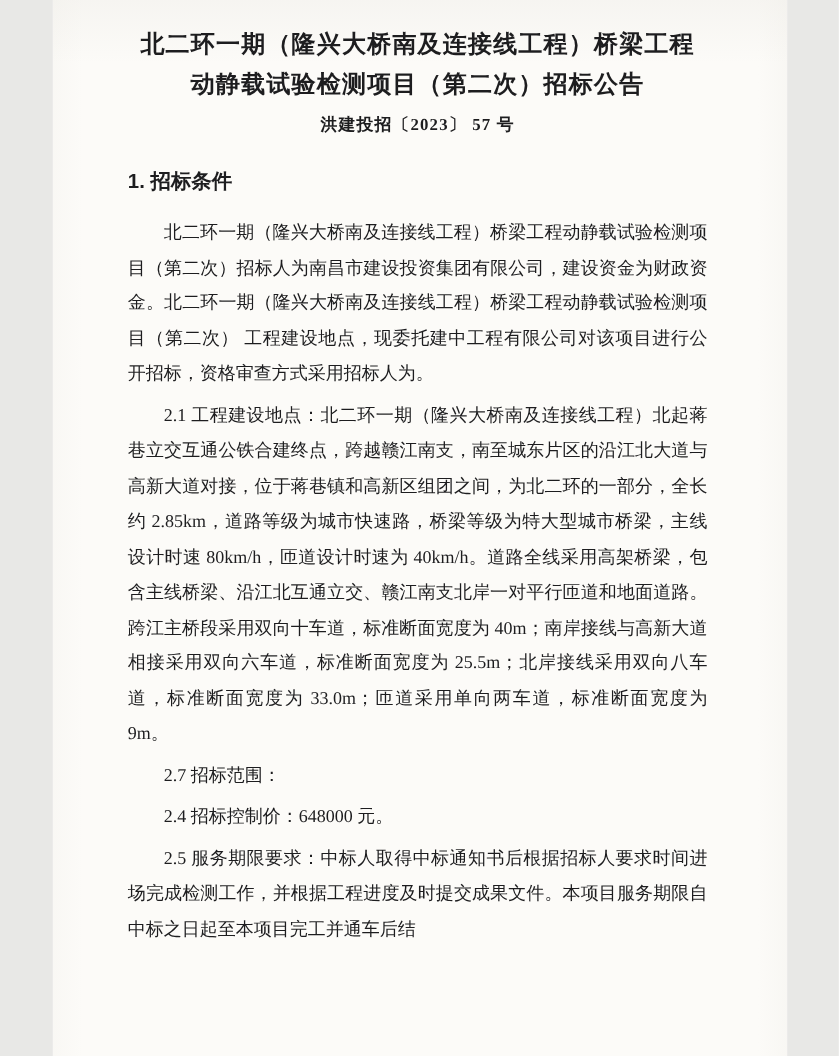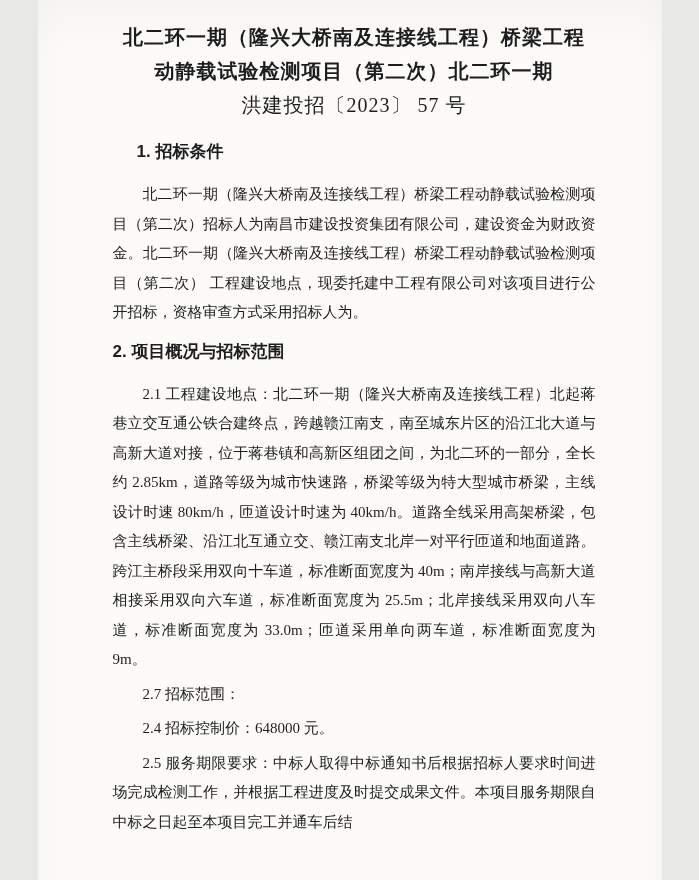--- a/index.html
+++ b/index.html
@@ -10,46 +10,45 @@
   .page {
     position: relative;
     width: 612px;
     height: 880px;
     margin: 0 auto;
     background: #fcfbf8;
     background-image: linear-gradient(180deg, rgba(235,233,228,0.35) 0%, rgba(252,251,248,0) 6%),
                       linear-gradient(90deg, rgba(240,238,233,0.25) 0%, rgba(252,251,248,0) 4%, rgba(252,251,248,0) 96%, rgba(240,238,233,0.3) 100%);
     overflow: hidden;
     color: #1d1d1f;
-    padding-left: 12px;
   }
   .content {
     padding: 20px 66px 0 63px;
   }
   .title-block { text-align: center; }
   .title-line {
     font-size: 20px;
     font-weight: bold;
     line-height: 34px;
     letter-spacing: 1px;
   }
   .doc-number {
-    font-size: 20px;
-    font-weight: normal;
+    font-size: 14px;
+    font-weight: bold;
     line-height: 34px;
     letter-spacing: 1px;
   }
   .doc-heading {
     font-family: "Liberation Sans", "DejaVu Sans", sans-serif;
     font-weight: bold;
     font-size: 17px;
     line-height: 29px;
     margin: 9px 0 14px 0;
   }
-  .doc-heading:first-of-type { margin-top: 15px; margin-left: 24px; }
+  .doc-heading:first-of-type { margin-top: 15px; }
   .doc-para {
     font-size: 15px;
     line-height: 29.5px;
     text-align: justify;
     text-indent: 2em;
     margin: 0 0 5px 0;
   }
   .doc-para .u {
     text-decoration-thickness: 1px;
     text-underline-offset: 4px;
@@ -83,27 +82,26 @@
   .seal .ring-chars { font-size: 27px; letter-spacing: 9px; }
   .seal .serial-digits { font-size: 13px; letter-spacing: 4px; font-family: "Liberation Sans", sans-serif; }
 </style>
 </head>
 <body>
 
 <div class="page">
   <div class="content">
     <div class="title-block">
       <div class="title-line">北二环一期（隆兴大桥南及连接线工程）桥梁工程</div>
-      <div class="title-line">动静载试验检测项目（第二次）北二环一期</div>
+      <div class="title-line">动静载试验检测项目（第二次）招标公告</div>
       <div class="doc-number">洪建投招〔2023〕 57 号</div>
     </div>
     <div>
         <div class="doc-heading">1. 招标条件</div>
         <p class="doc-para"><span class="u">北二环一期（隆兴大桥南及连接线工程）桥梁工程动静载试验检测项目（第二次）</span><span>招标人为</span><span class="u">南昌市建设投资集团有限公司</span><span>，建设资金为财政资金。</span><span class="u">北二环一期（隆兴大桥南及连接线工程）桥梁工程动静载试验检测项目（第二次） </span><span>工程建设地点，现委托</span><span class="u">建中工程有限公司</span><span>对该项目进行公开招标，资格审查方式采用</span><span class="u">招标人为</span><span>。</span></p>
-        <div class="doc-heading">2. 项目概况与招标范围</div>
         <p class="doc-para"><span>2.1 工程建设地点：北二环一期（隆兴大桥南及连接线工程）北起蒋巷立交互通公铁合建终点，跨越赣江南支，南至城东片区的沿江北大道与高新大道对接，位于蒋巷镇和高新区组团之间，为北二环的一部分，全长约 2.85km，道路等级为城市快速路，桥梁等级为特大型城市桥梁，主线设计时速 80km/h，匝道设计时速为 40km/h。道路全线采用高架桥梁，包含主线桥梁、沿江北互通立交、赣江南支北岸一对平行匝道和地面道路。跨江主桥段采用双向十车道，标准断面宽度为 40m；南岸接线与高新大道相接采用双向六车道，标准断面宽度为 25.5m；北岸接线采用双向八车道，标准断面宽度为 33.0m；匝道采用单向两车道，标准断面宽度为 9m。</span></p>
         <p class="doc-para"><span>2.7 招标范围：</span></p>
         <p class="doc-para"><span>2.4 招标控制价：648000 元。</span></p>
         <p class="doc-para"><span>2.5 服务期限要求：中标人取得中标通知书后根据招标人要求时间进场完成检测工作，并根据工程进度及时提交成果文件。本项目服务期限自中标之日起至本项目完工并通车后结</span></p>
       </div>
   </div>
 
   <svg class="seal seal-small" viewBox="0 0 200 200" aria-hidden="true">
     <circle cx="100" cy="100" r="94" fill="none" stroke-width="6" stroke="#d6352f"></circle>
     <path id="ringPathS" d="M 37.6 136 A 72 72 0 0 1 136 37.6" fill="none"></path>

